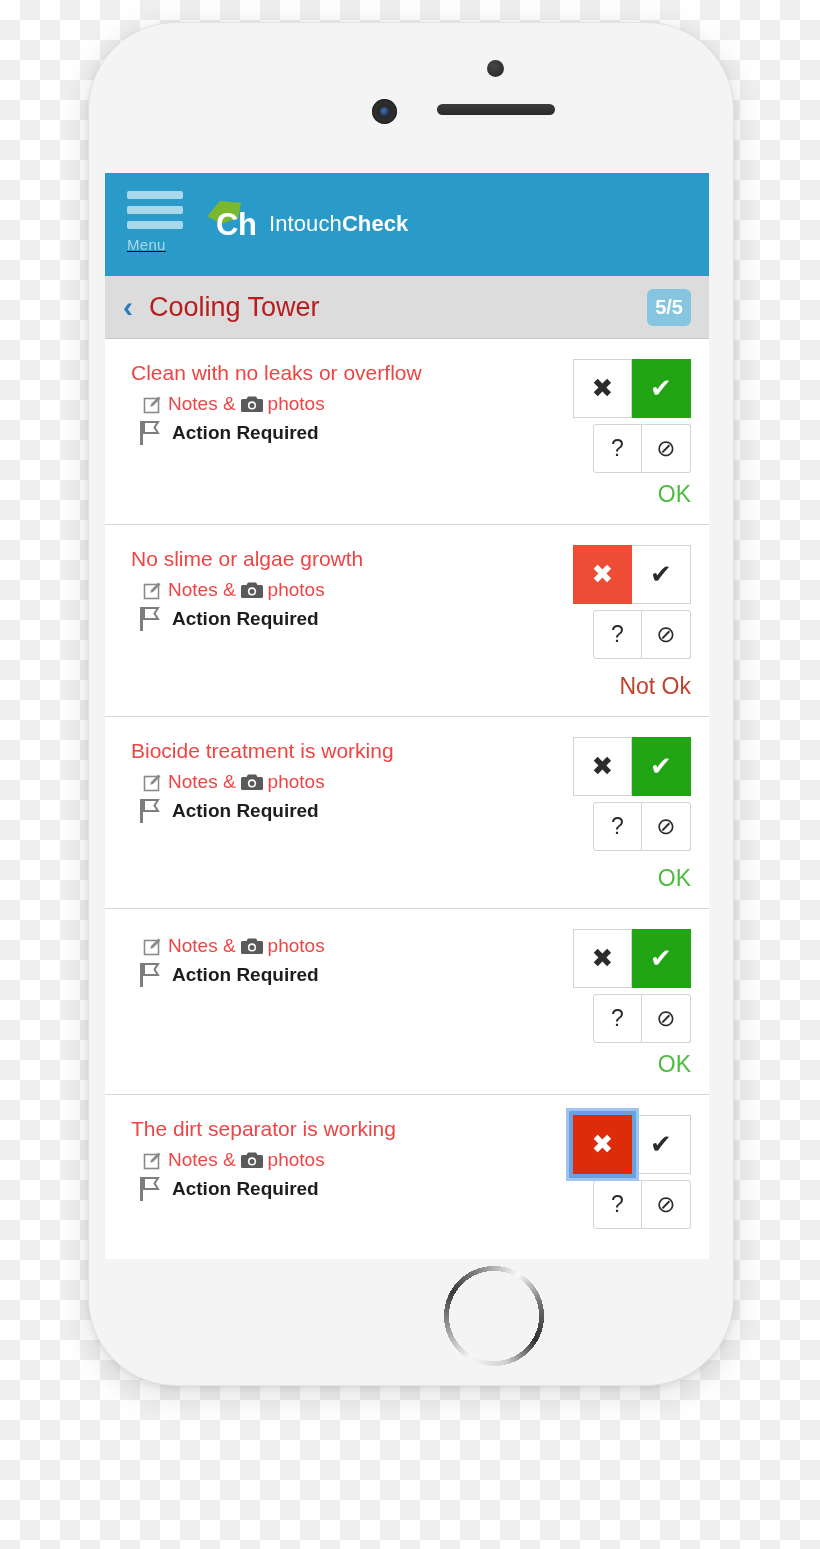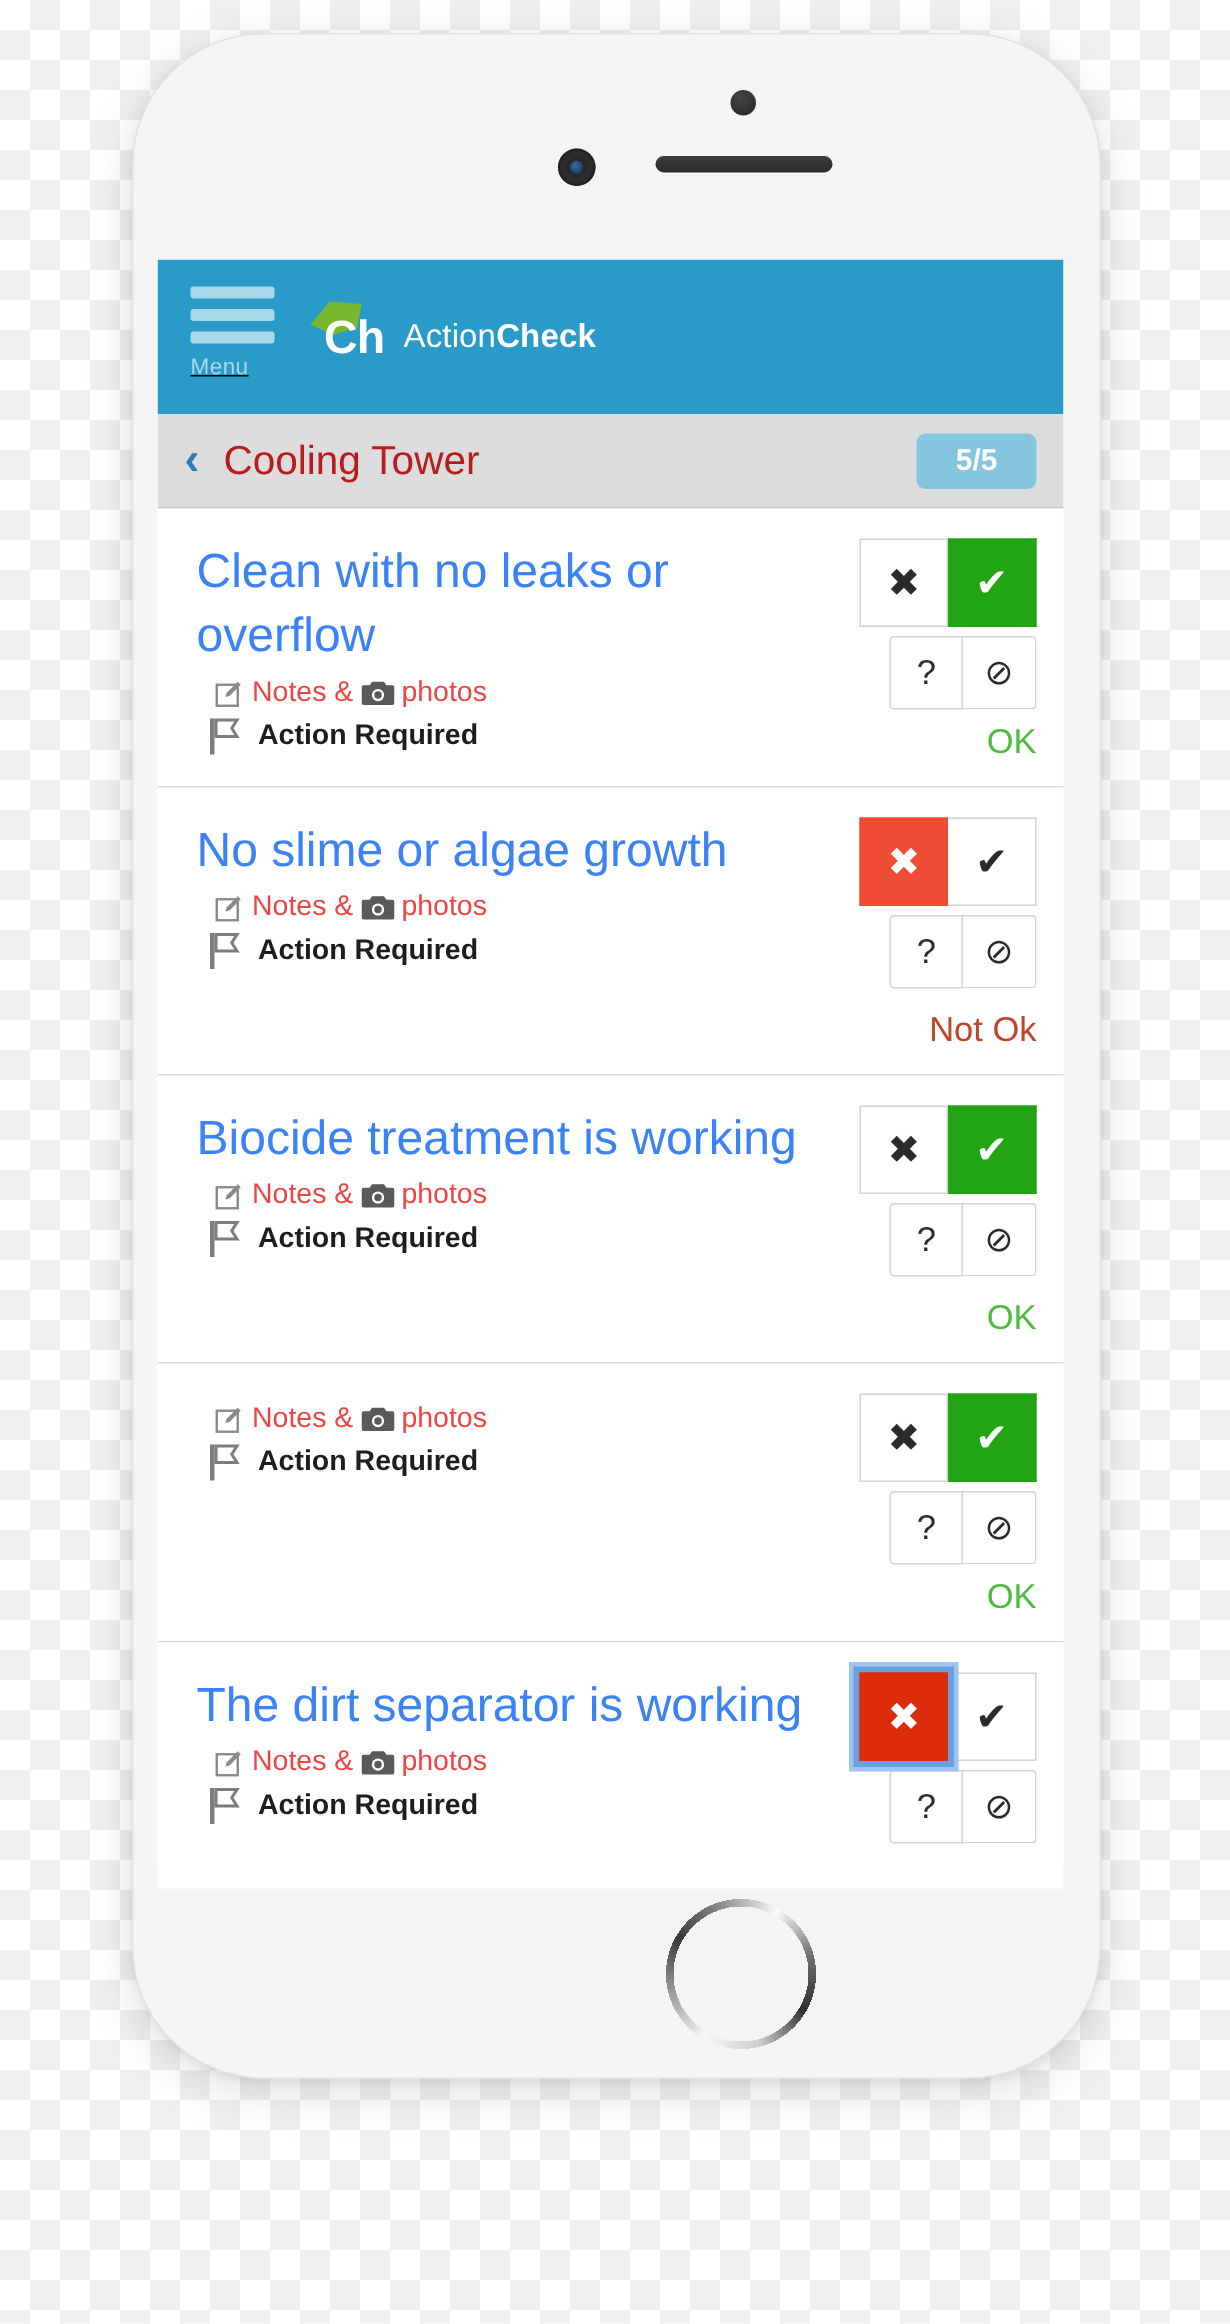--- a/index.html
+++ b/index.html
@@ -55,28 +55,28 @@
         letter-spacing:-.5px;line-height:1;}
   .brandtxt{color:#fff;font-size:22px;letter-spacing:.1px;}
   .brandtxt b{font-weight:700;}
 
   
   .subbar{height:62px;background:#dcdcdc;border-bottom:1px solid #c7c7c7;
         display:flex;align-items:center;padding:0 18px;position:relative;}
   .backchev{color:#2a7fb8;font-size:30px;font-weight:700;line-height:1;margin-right:16px;cursor:pointer;}
   .sectitle{font-size:27px;color:#b91c1c;}
   .badge{margin-left:auto;background:#85c5e0;color:#fff;font-weight:700;font-size:20px;
-        padding:7px 26px;border-radius:6px;}
+        padding:7px 8px;border-radius:6px;}
 
   
   .item{border-bottom:1px solid #d6d6d6;padding:20px 18px 16px 26px;
         display:flex;background:#fff;position:relative;}
   .item:last-child{border-bottom:none;}
   .left{flex:1;min-width:0;}
-  .q{font-size:32px;color:#3b82f6;line-height:1.34;margin-bottom:6px;}
+  .q{font-size:21px;color:#ef4444;line-height:1.34;margin-bottom:6px;}
   .notes{font-size:19px;color:#ef4444;display:flex;align-items:center;gap:5px;
         margin:6px 0 4px 12px;cursor:pointer;}
   .flagrow{display:flex;align-items:center;gap:9px;margin-left:8px;margin-top:5px;}
   .flagrow .lbl{font-size:19px;font-weight:700;color:#1d1d1d;}
 
   .right{width:148px;flex:none;display:flex;flex-direction:column;align-items:flex-end;}
   .btnrow{display:flex;}
   .sq{width:59px;height:59px;border:1px solid #d3d3d3;background:#fff;
       display:flex;align-items:center;justify-content:center;cursor:pointer;
       font-size:26px;color:#2b2b2b;box-sizing:border-box;}
@@ -113,21 +113,21 @@
         <div class="bar"></div>
         <div class="bar"></div>
         <div class="bar"></div>
         <div class="mlabel">Menu</div>
       </div>
       <div class="brand">
         <div class="logo">
           <div class="leaf"></div>
           <div class="ch">Ch</div>
         </div>
-        <div class="brandtxt"><span>Action</span><b>Check</b></div>
+        <div class="brandtxt"><span>Intouch</span><b>Check</b></div>
       </div>
     </div>
 
     <div class="subbar">
       <div class="backchev">‹</div>
       <div class="sectitle">Cooling Tower</div>
       <div class="badge">5/5</div>
     </div>
 
     <div class="item">

